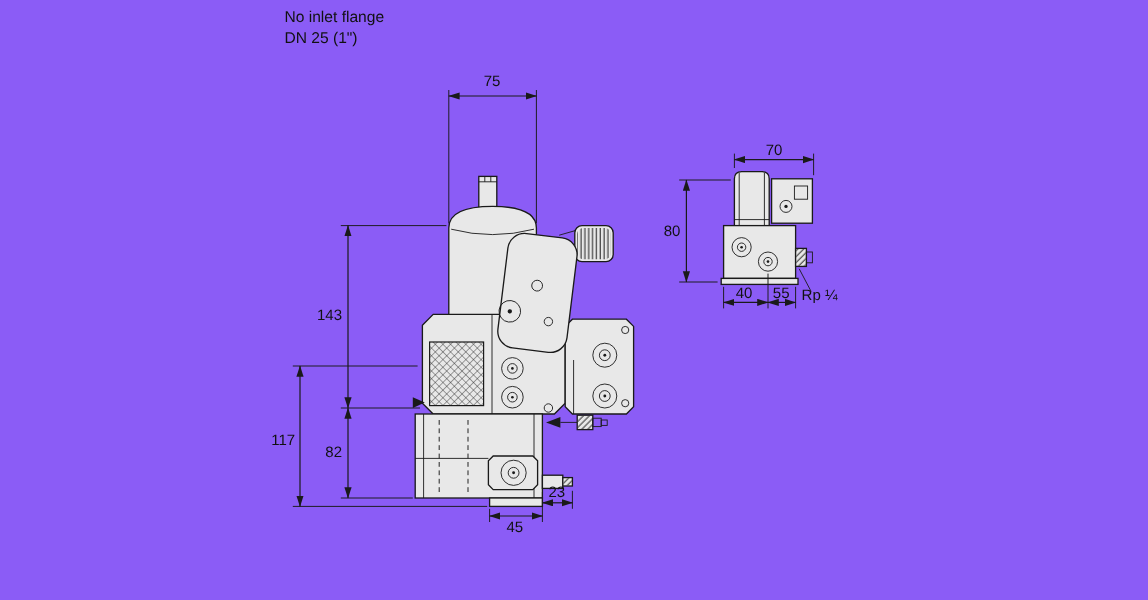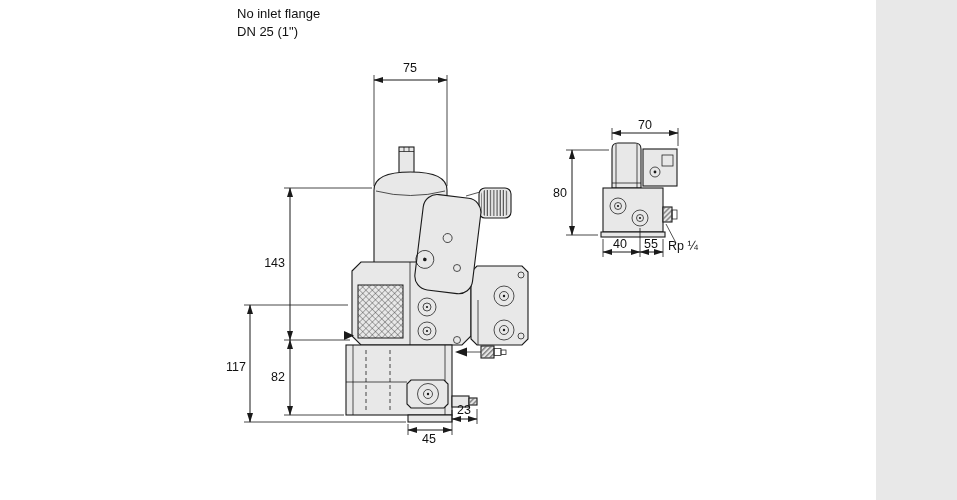--- a/index.html
+++ b/index.html
@@ -1,17 +1,17 @@
 <!DOCTYPE html>
 <html><head>
 <meta charset="utf-8">
 <style>
   html,body{margin:0;padding:0;}
   body{background:#e8e8e8;font-family:"Liberation Sans","DejaVu Sans",sans-serif;}
-  .canvas{position:relative;width:876px;height:500px;background:#ffffff;overflow:hidden;}
+  .canvas{position:relative;width:957px;height:500px;background:#8b5cf6;overflow:hidden;}
   .note{position:absolute;left:237px;font-size:13px;color:#111;white-space:nowrap;}
   .note.l1{top:6px;} .note.l2{top:24px;}
   svg{position:absolute;top:0;left:0;}
   text{font-family:"Liberation Sans","DejaVu Sans",sans-serif;font-size:12.5px;fill:#111;}
   .outline{fill:#e8e8e8;stroke:#1a1a1a;stroke-width:1.1;}
   .thin{fill:none;stroke:#1a1a1a;stroke-width:0.75;}
   .dim{fill:none;stroke:#1a1a1a;stroke-width:1;}
   .ext{fill:none;stroke:#1a1a1a;stroke-width:0.8;}
   .dash{fill:none;stroke:#1a1a1a;stroke-width:0.8;stroke-dasharray:4 3;}
   .ink{fill:#1a1a1a;stroke:none;}

